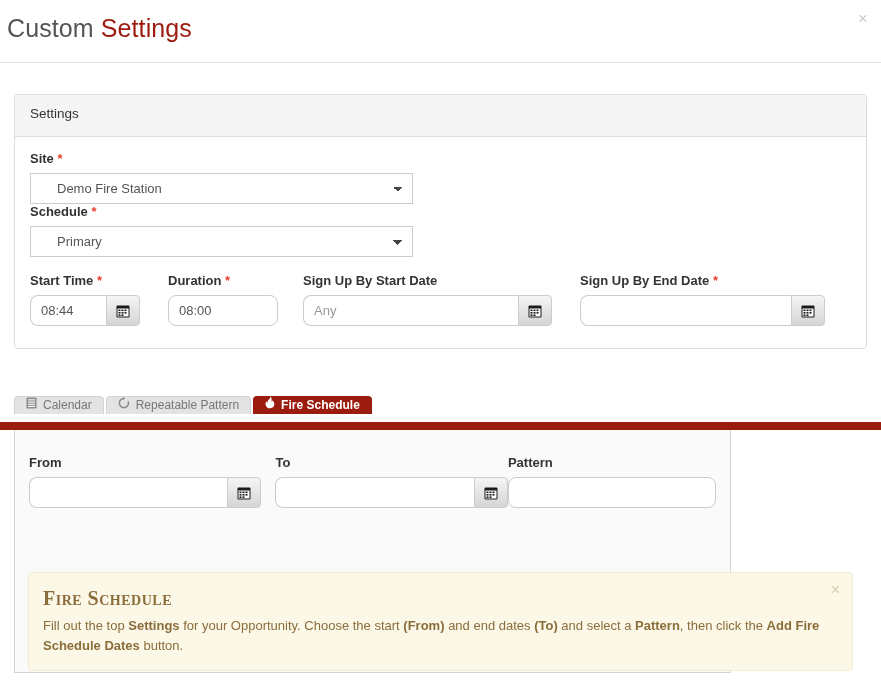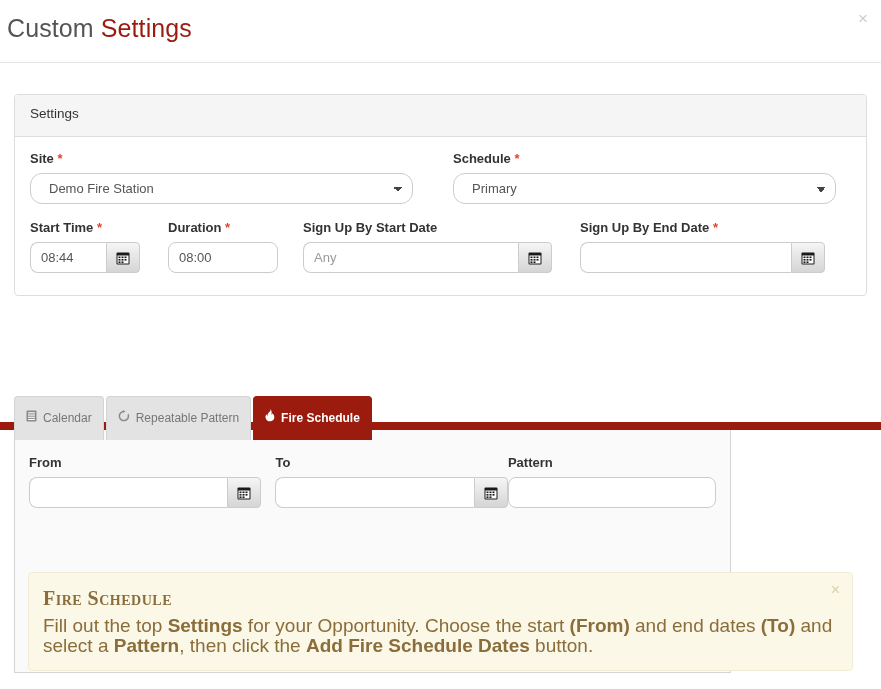--- a/index.html
+++ b/index.html
@@ -81,26 +81,26 @@
     color: #333;
     margin-bottom: 6px;
     line-height: 16px;
   }
   label.ctrl-label .req { color: #e8402a; font-weight: bold; }
 
   select.form-control {
     display: block;
     width: 100%;
     height: 31px;
-    padding: 4px 18px;
+    padding: 4px 26px;
     font-size: 13px;
     color: #555;
     background: #fff;
     border: 1px solid #cccccc;
-    border-radius: 12px;
+    border-radius: 0;
     font-family: "Liberation Sans", sans-serif;
     -webkit-appearance: none;
     -moz-appearance: none;
     appearance: none;
     background-image:
       linear-gradient(45deg, transparent 50%, #444 50%),
       linear-gradient(135deg, #444 50%, transparent 50%);
     background-position:
       calc(100% - 14px) 13px,
       calc(100% - 9px) 13px;
@@ -155,21 +155,21 @@
     position: relative;
     z-index: 2;
   }
   .nav-tabs li {
     margin-right: 2px;
   }
   .nav-tabs a {
     display: flex;
     align-items: center;
     gap: 6px;
-    height: 44px;
+    height: 18px;
     padding: 0 11px;
     font-size: 12px;
     line-height: 27px;
     color: #777;
     background: #e3e3e3;
     border: 1px solid #d4d4d4;
     border-bottom: none;
     border-radius: 4px 4px 0 0;
     text-decoration: none;
     white-space: nowrap;
@@ -230,21 +230,21 @@
     font-family: "Liberation Serif", serif;
     font-size: 20px;
     font-weight: bold;
     font-variant: small-caps;
     letter-spacing: .5px;
     color: #8a6d3b;
     line-height: 23px;
   }
   .alert p {
     margin: 0;
-    font-size: 19px;
+    font-size: 13px;
     line-height: 20px;
     color: #8a6d3b;
   }
   .alert p b { font-weight: bold; }
 </style>
 </head>
 <body>
 
 <div class="modal-header">
   <div class="modal-title">
@@ -253,21 +253,21 @@
   </div>
   <button class="modal-close">×</button>
 </div>
 
 <div class="modal-body">
 
   <div class="panel">
     <div class="panel-heading">Settings</div>
     <div class="panel-body">
 
-      <div class="row" style="margin-bottom:16px;">
+      <div class="row" style="margin-bottom:16px;flex-direction:column;">
         <div class="form-group" style="width:383px;margin-right:40px;">
           <label class="ctrl-label">
             <span>Site</span>
             <span class="req">*</span>
           </label>
           <select class="form-control">
             <option>Demo Fire Station</option>
           </select>
         </div>
         <div class="form-group" style="width:383px;">

